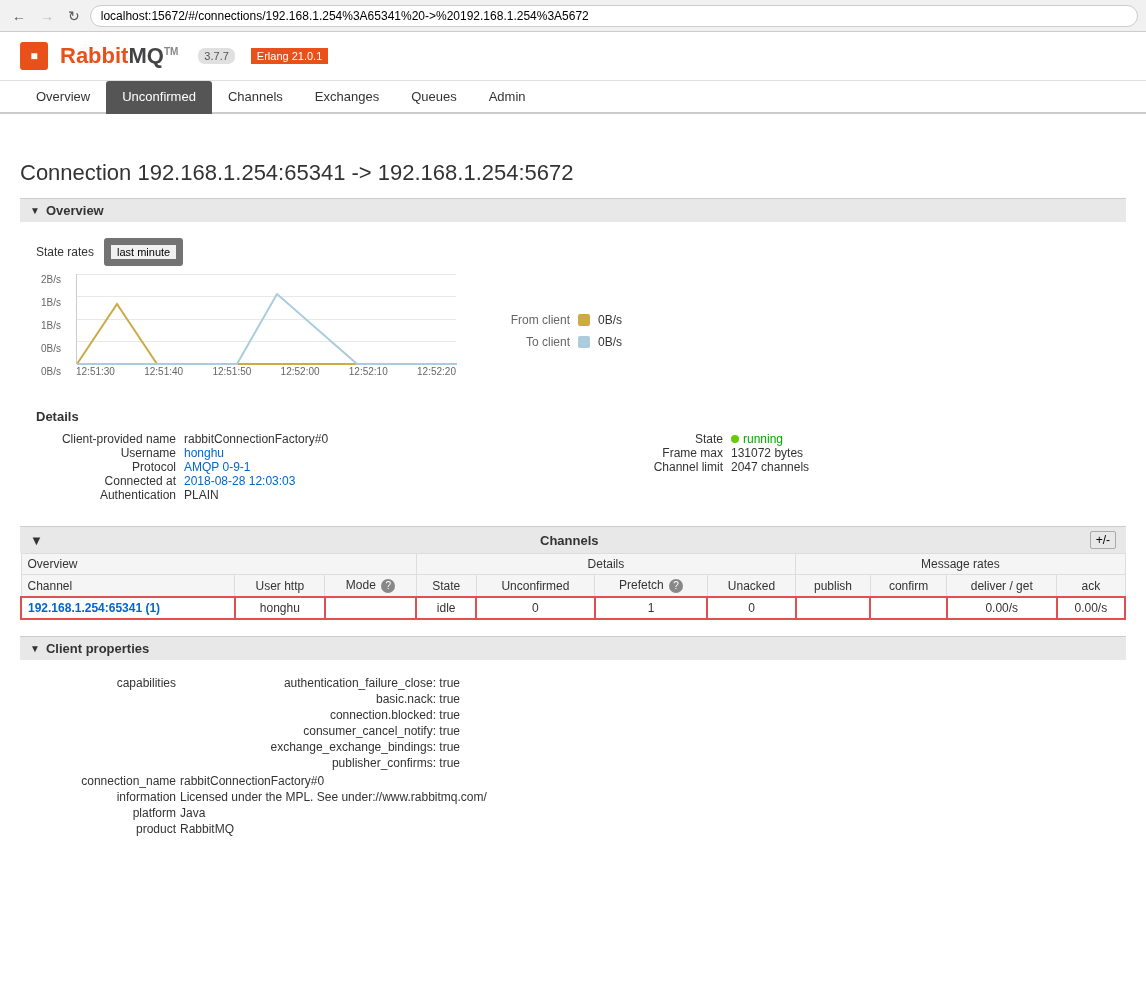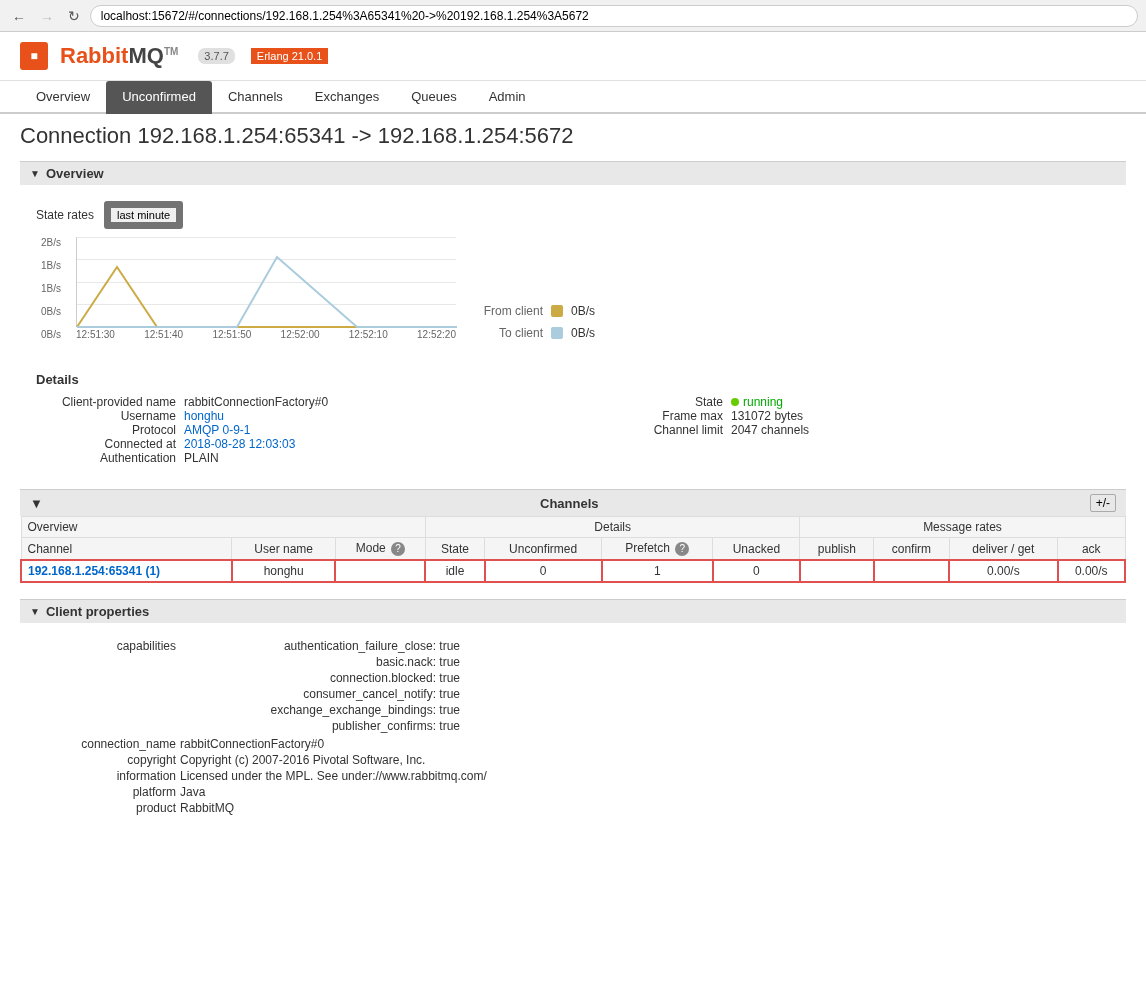--- a/index.html
+++ b/index.html
@@ -78,21 +78,21 @@
       border-bottom: 2px solid transparent;
       margin-bottom: -2px;
     }
     .nav-tab.active {
       background: #555;
       color: #fff;
       border-radius: 3px 3px 0 0;
     }
 
     
-    .content { padding: 9px 20px; }
+    .content { padding: 32px 20px; margin-top: 14px; }
 
     .page-title {
       font-size: 22px;
       font-weight: normal;
       margin-bottom: 12px;
       color: #333;
     }
 
     
     .section-header {
@@ -121,23 +121,23 @@
       border: 7px solid #737373;
       border-radius: 3px;
       padding: 1px 6px;
       font-size: 11px;
       cursor: pointer;
     }
 
     
     .chart-container {
       display: flex;
-      gap: 17px;
+      gap: 44px;
       margin-bottom: 16px;
-      align-items: flex-end;
+      align-items: center;
     }
     .chart-area {
       position: relative;
       width: 380px;
       height: 90px;
       border-left: 1px solid #ccc;
       border-bottom: 1px solid #ccc;
     }
     .chart-labels-y {
       position: absolute;
@@ -434,21 +434,21 @@
 
     <table class="channels-table">
       <thead>
         <tr>
           <th class="group-header-overview left" colspan="3">Overview</th>
           <th class="group-header-overview" colspan="4">Details</th>
           <th class="group-header-overview" colspan="4">Message rates</th>
         </tr>
         <tr>
           <th class="left">Channel</th>
-          <th>User name</th>
+          <th>User http</th>
           <th>
             <span>Mode</span>
             <span class="help-icon">?</span>
           </th>
           <th>State</th>
           <th>Unconfirmed</th>
           <th>
             <span>Prefetch</span>
             <span class="help-icon">?</span>
           </th>
@@ -508,24 +508,20 @@
             <span class="prop-sub-value">publisher_confirms: true</span>
           </div>
         </div>
       </div>
 
       <div class="prop-row">
         <span class="prop-label">connection_name</span>
         <span class="prop-value">rabbitConnectionFactory#0</span>
       </div>
       <div class="prop-row">
-        <span class="prop-label">copyright</span>
-        <span class="prop-value">Copyright (c) 2007-2016 Pivotal Software, Inc.</span>
-      </div>
-      <div class="prop-row">
         <span class="prop-label">information</span>
         <span class="prop-value">Licensed under the MPL. See under://www.rabbitmq.com/</span>
       </div>
       <div class="prop-row">
         <span class="prop-label">platform</span>
         <span class="prop-value">Java</span>
       </div>
       <div class="prop-row">
         <span class="prop-label">product</span>
         <span class="prop-value">RabbitMQ</span>

